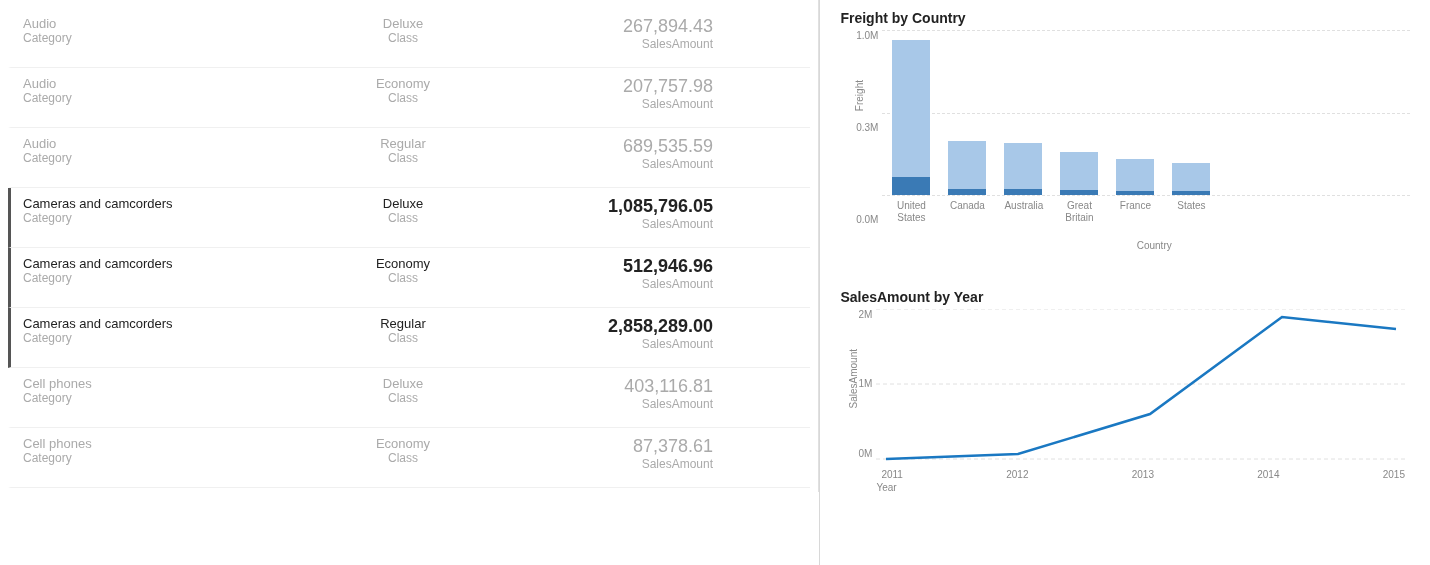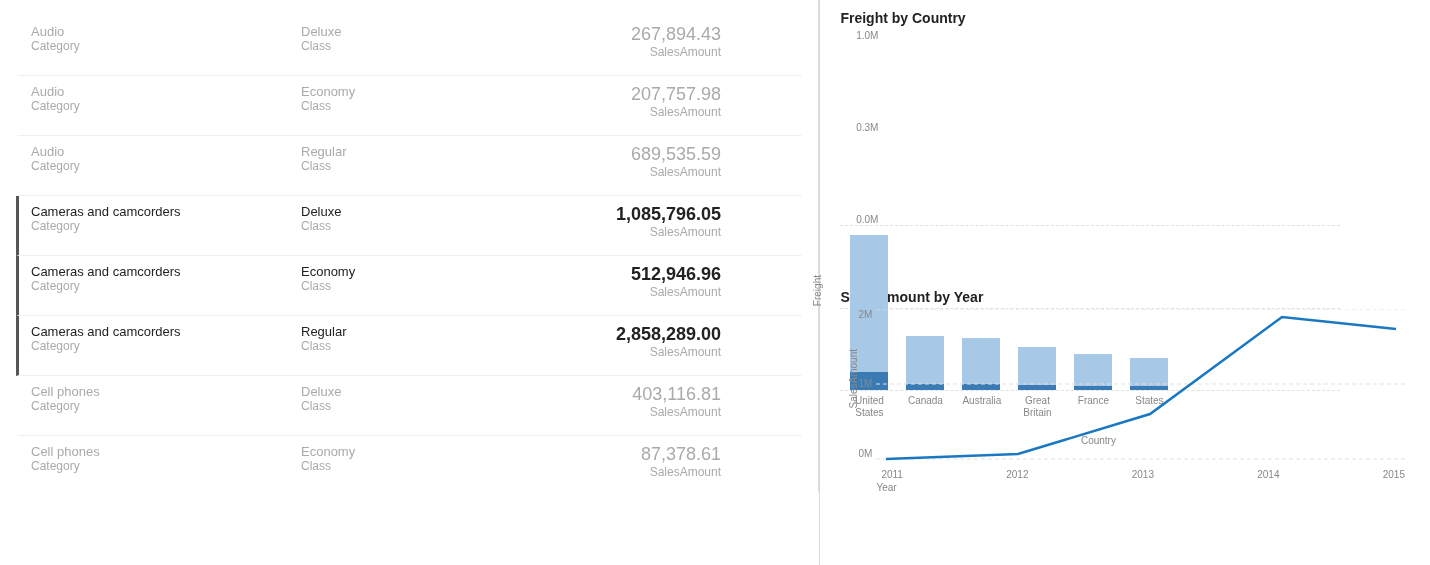--- a/index.html
+++ b/index.html
@@ -14,21 +14,21 @@
       display: flex;
       width: 1430px;
       height: 565px;
     }
     
     .table-panel {
       width: 820px;
       height: 492px;
       overflow-y: auto;
       border-right: 1px solid #e0e0e0;
-      padding: 16px;
+      padding: 8px;
     }
     .table-panel::-webkit-scrollbar { width: 6px; }
     .table-panel::-webkit-scrollbar-thumb { background: #ccc; }
     .data-row {
       display: flex;
       border-left: 3px solid transparent;
       padding: 8px 12px 6px 12px;
       border-bottom: 1px solid #f0f0f0;
       align-items: flex-start;
       min-height: 60px;
@@ -38,20 +38,21 @@
     }
     .col-category {
       width: 270px;
       display: flex;
       flex-direction: column;
     }
     .col-class {
       width: 220px;
       display: flex;
       flex-direction: column;
+      align-items: center;
     }
     .col-value {
       width: 200px;
       display: flex;
       flex-direction: column;
       text-align: right;
       align-items: flex-end;
     }
     .row-name {
       font-weight: 400;
@@ -98,21 +99,20 @@
       font-size: 14px;
       font-weight: 600;
       color: #222;
       margin-bottom: 4px;
     }
     .bar-chart-wrap {
       display: flex;
       gap: 0;
       height: 220px;
       position: relative;
-      flex-direction: column;
     }
     .bar-chart-y-axis {
       display: flex;
       flex-direction: column;
       justify-content: space-between;
       align-items: flex-end;
       width: 38px;
       height: 195px;
       padding-bottom: 0;
       margin-right: 4px;

